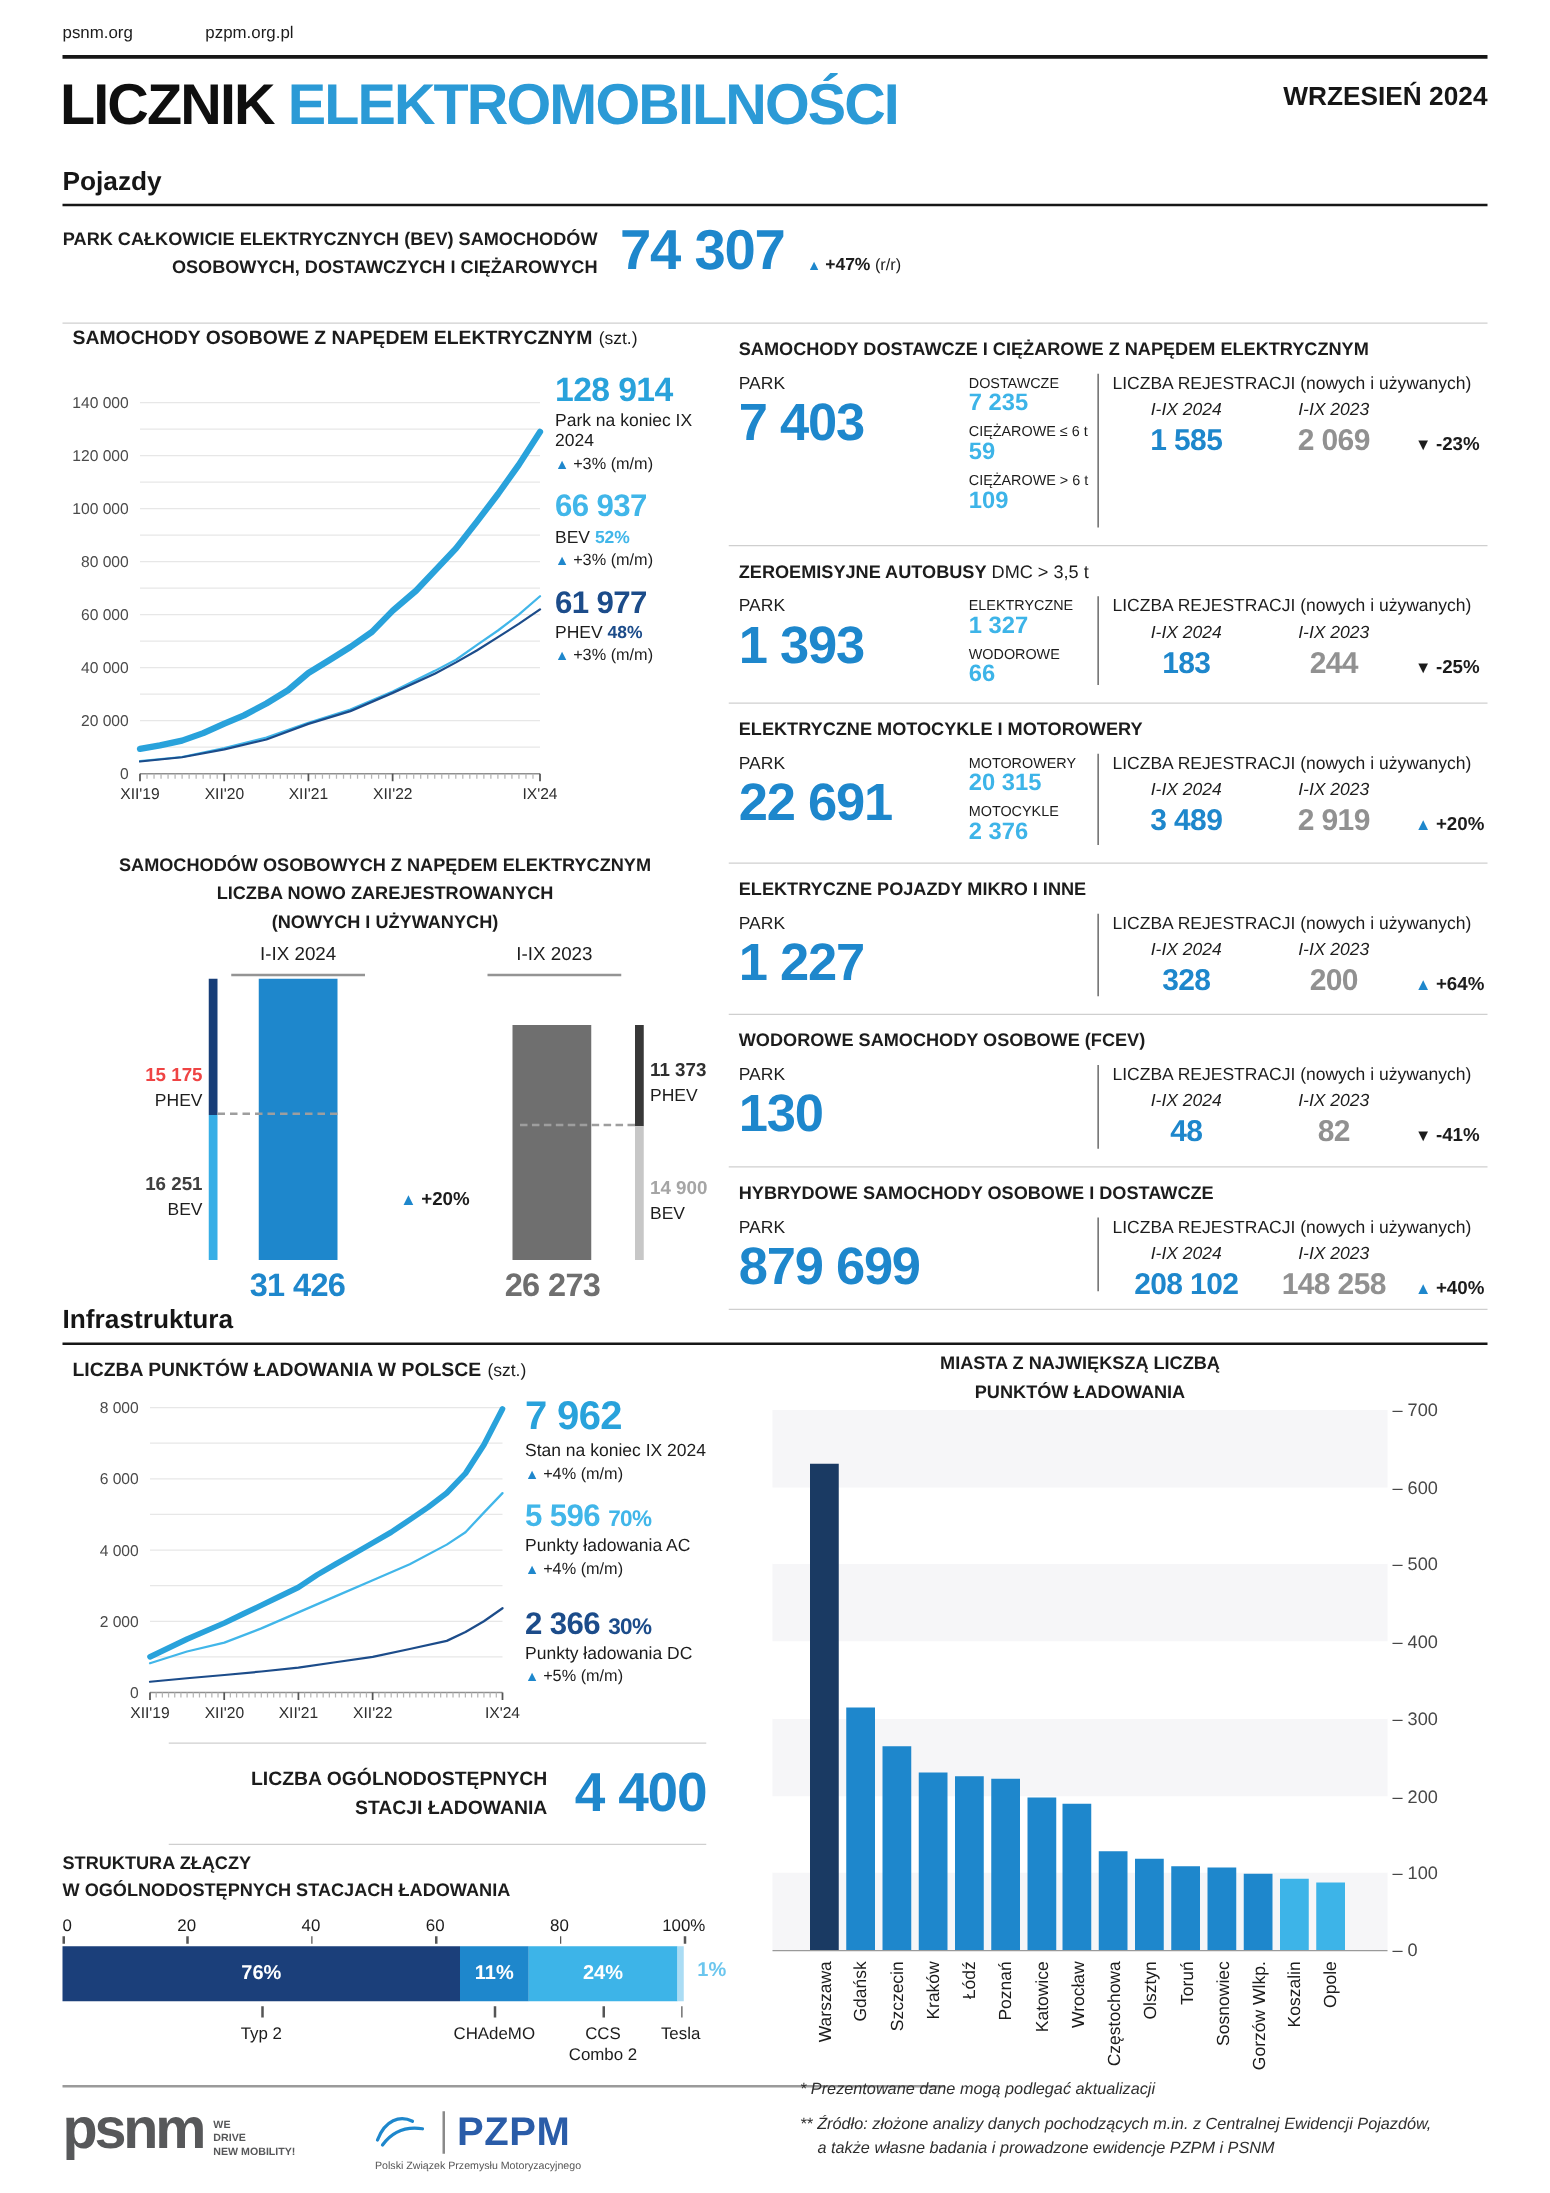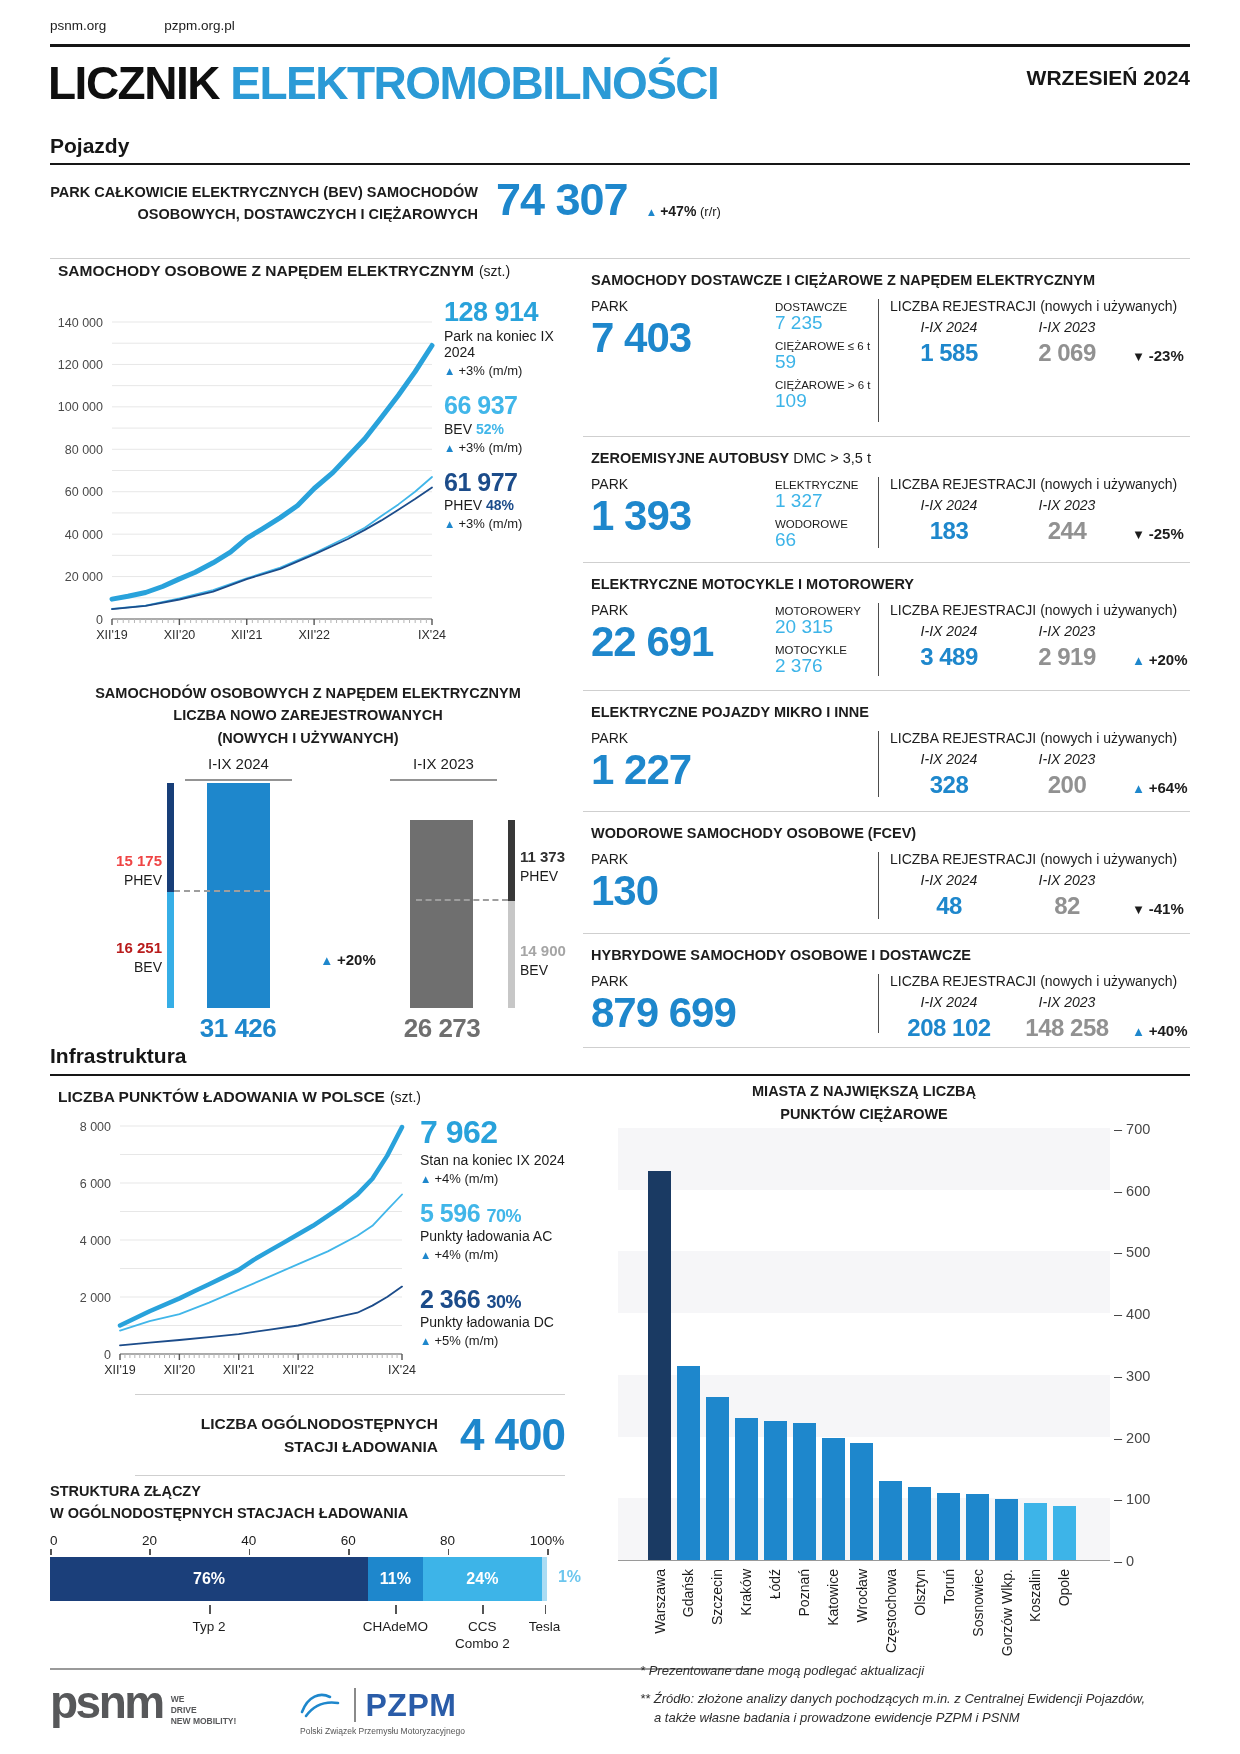--- a/index.html
+++ b/index.html
@@ -60,40 +60,40 @@
   #nr-p1 { background:#173e78; } #nr-b1 { background:#36aee6; }
   #nr-p2 { background:#383838; } #nr-b2 { background:#c7c7c7; }
   .widebar { position:absolute; bottom:0; width:63px; }
   #nr-w1 { left:157px; background:#1e87cc; } #nr-w2 { left:360px; background:#6f6f6f; }
   .nr-dash { position:absolute; border-top:2px dashed #9e9e9e; }
   #nr-d1 { left:124px; width:96px; } #nr-d2 { left:366px; width:92px; }
   .nr-lab { position:absolute; font-size:14px; line-height:1.3; color:#1c1c1c; }
   .nr-lab .val { display:block; font-weight:bold; font-size:15px; }
   #nr-lp1, #nr-lb1 { left:0; width:112px; text-align:right; }
   #nr-lp1 { top:68px; } #nr-lp1 .val { color:#ef4444; }
-  #nr-lb1 { top:155px; } #nr-lb1 .val { color:#b91c1c; }
+  #nr-lb1 { top:155px; } #nr-lb1 .val { color:#404040; }
   #nr-lp2, #nr-lb2 { left:470px; text-align:left; }
   #nr-lp2 { top:64px; } #nr-lp2 .val { color:#2f2f2f; }
   #nr-lb2 { top:158px; } #nr-lb2 .val { color:#a5a5a5; }
   .nr-tot { position:absolute; top:258px; width:110px; text-align:center; font-size:26px; font-weight:bold; letter-spacing:-0.5px; }
   #nr-tot1 { left:133px; color:#1e87cc; } #nr-tot2 { left:337px; color:#6f6f6f; }
   #nr-chg { position:absolute; left:248px; top:196px; width:100px; text-align:center; font-size:15px; font-weight:bold; }
 
   
   #panels { left:583px; top:259px; width:607px; }
   .panel { position:relative; border-bottom:1px solid #cfcfcf; }
   .p-title { position:absolute; left:8px; top:13px; font-size:14.5px; font-weight:bold; white-space:nowrap; }
   .p-title .light { font-weight:normal; }
   .p-park { position:absolute; left:8px; top:39px; }
   .p-park-label { font-size:14px; }
   .p-park-value { font-size:42px; font-weight:bold; color:#1e87cc; letter-spacing:-1px; line-height:1.12; }
   .p-subs { position:absolute; left:192px; top:42px; width:102px; }
   .p-sub-label { font-size:11.5px; margin-top:6px; white-space:nowrap; }
   .p-sub:first-child .p-sub-label { margin-top:0; }
-  .p-sub-value { font-size:19px; font-weight:normal; color:#3db4e8; line-height:1.1; }
+  .p-sub-value { font-size:19px; font-weight:bold; color:#3db4e8; line-height:1.1; }
   .p-div { position:absolute; left:295px; top:40px; bottom:14px; width:1px; background:#4d4d4d; }
   .p-reg { position:absolute; left:307px; top:39px; width:298px; }
   .p-reg-title { font-size:14px; white-space:nowrap; }
   .p-reg-row { display:flex; margin-top:5px; }
   .p-reg-col { width:118px; text-align:center; }
   .p-reg-h { font-size:14px; font-style:italic; }
   .p-reg-v { font-size:24px; font-weight:bold; margin-top:4px; letter-spacing:-0.5px; }
   .v-2024 { color:#1e87cc; } .v-2023 { color:#919191; }
   .p-chg { align-self:flex-end; padding-bottom:3px; margin-left:6px; font-size:15px; font-weight:bold; }
 
@@ -651,21 +651,21 @@
         <div class="conn-tick" style="left: 87%;"></div>
         <div class="conn-lab" style="left: 87%;">CCS
 Combo 2</div>
         <div class="conn-tick" style="left: 99.5%;"></div>
         <div class="conn-lab" style="left: 99.5%;">Tesla</div>
       </div>
   </div>
 
   <div class="abs" id="cities-title">
     <div>MIASTA Z NAJWIĘKSZĄ LICZBĄ</div>
-    <div>PUNKTÓW CIĘŻAROWE</div>
+    <div>PUNKTÓW ŁADOWANIA</div>
   </div>
   <div class="abs" id="cities">
     <div id="cities-bands">
         <div class="cband" style="bottom: 0px; height: 61.7143px; background: rgb(246, 246, 248);"></div>
         <div class="cband" style="bottom: 61.7143px; height: 61.7143px; background: rgb(255, 255, 255);"></div>
         <div class="cband" style="bottom: 123.429px; height: 61.7143px; background: rgb(246, 246, 248);"></div>
         <div class="cband" style="bottom: 185.143px; height: 61.7143px; background: rgb(255, 255, 255);"></div>
         <div class="cband" style="bottom: 246.857px; height: 61.7143px; background: rgb(246, 246, 248);"></div>
         <div class="cband" style="bottom: 308.571px; height: 61.7143px; background: rgb(255, 255, 255);"></div>
         <div class="cband" style="bottom: 370.286px; height: 61.7143px; background: rgb(246, 246, 248);"></div>

